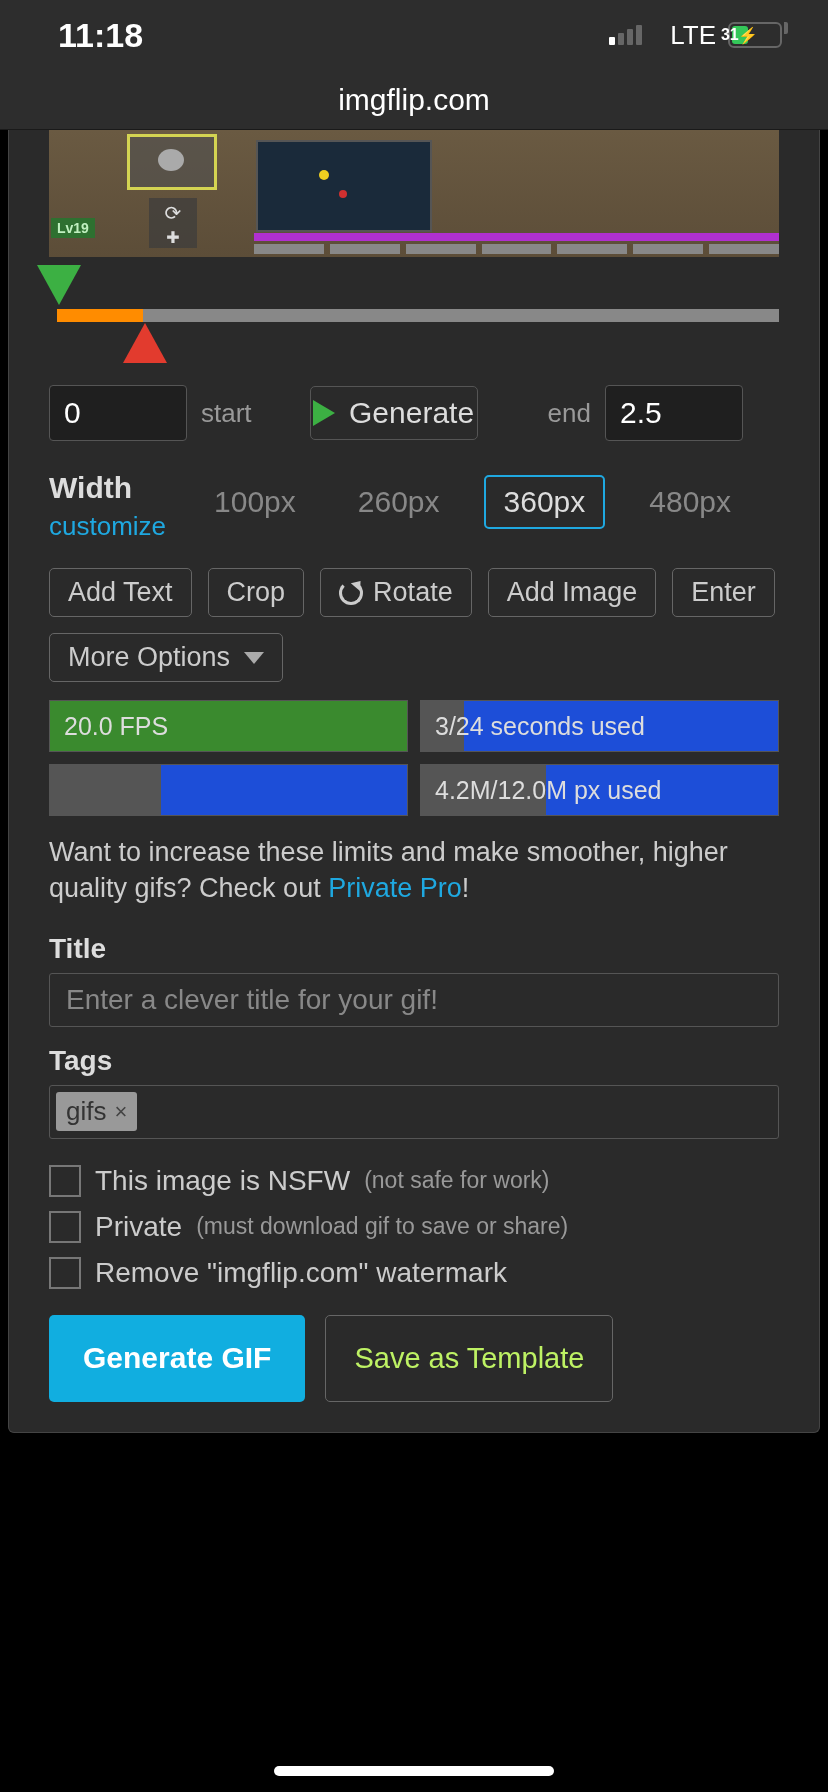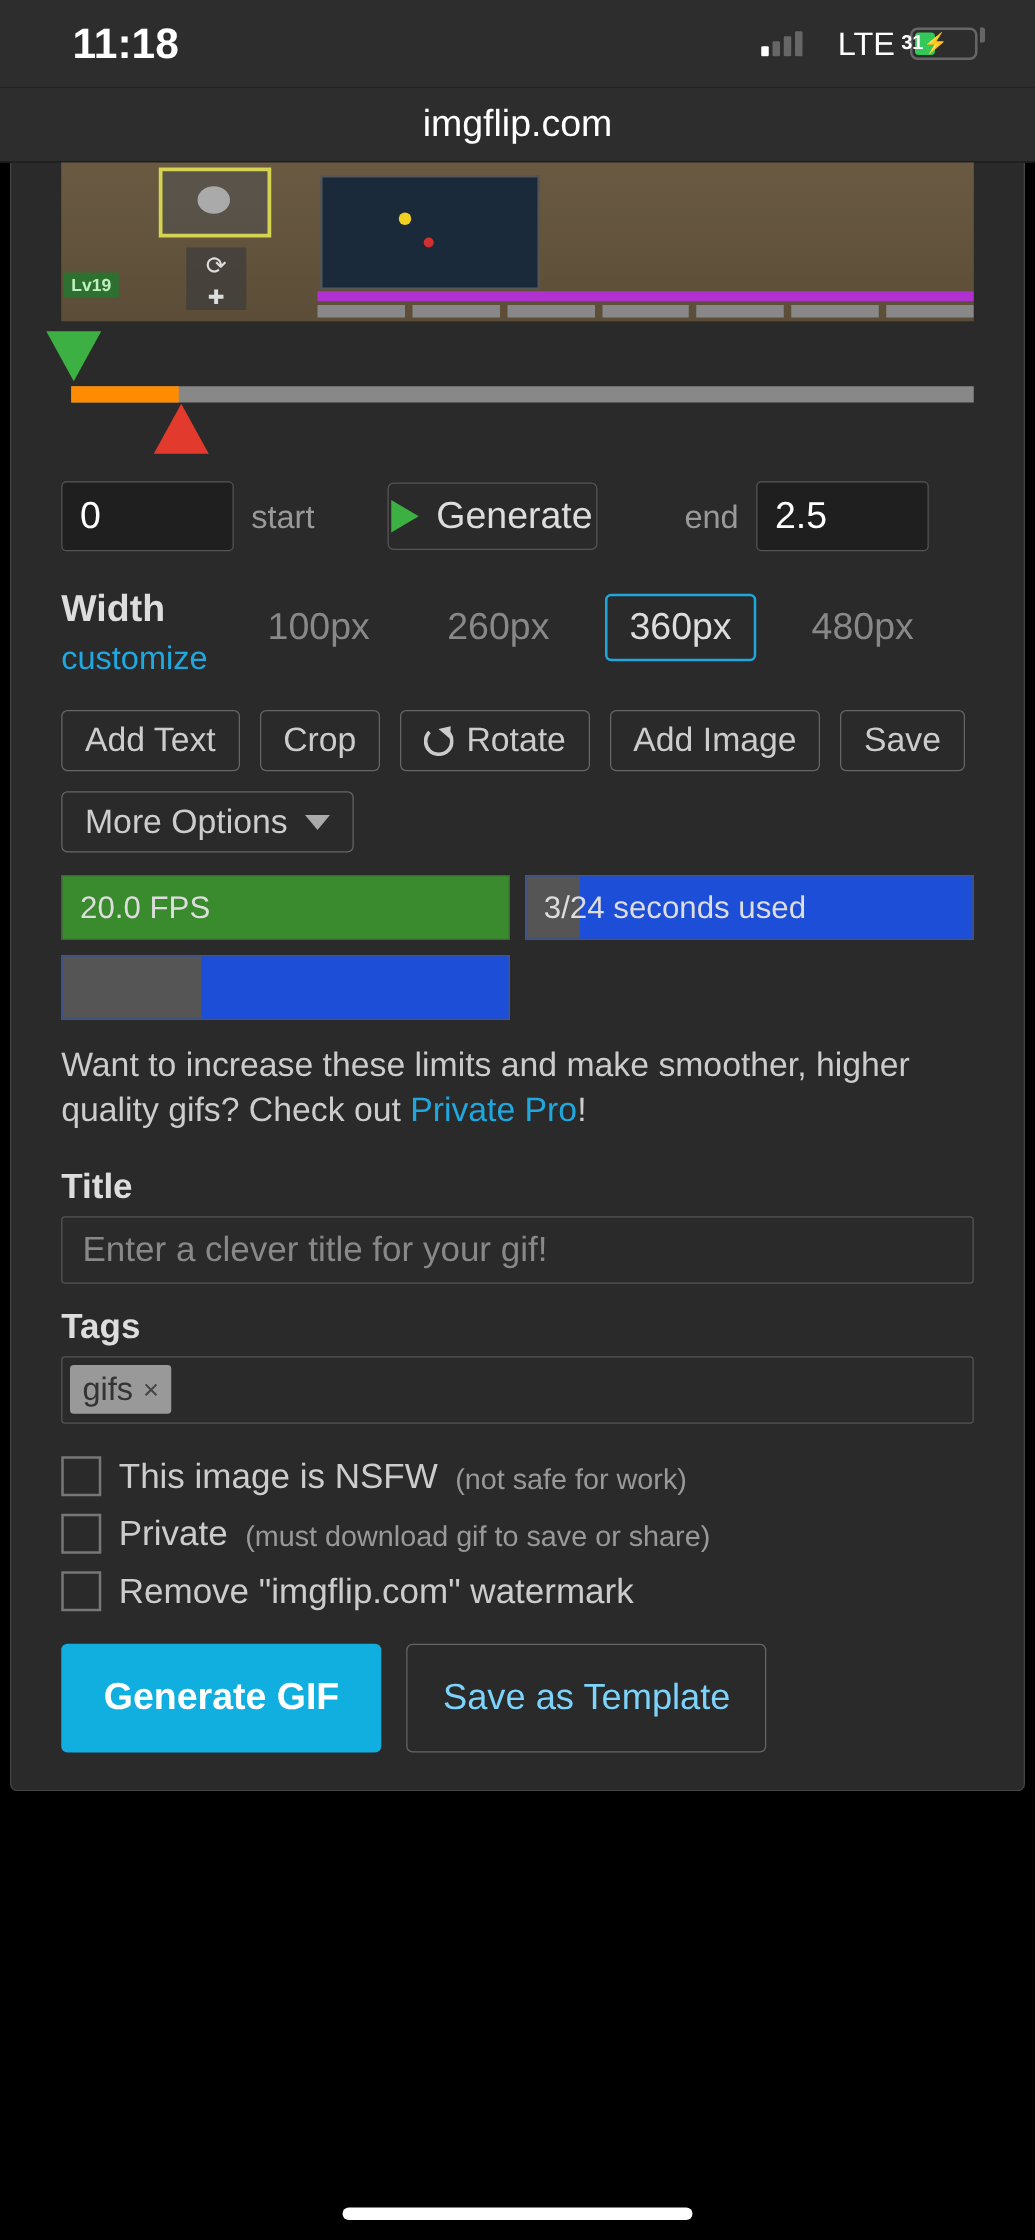--- a/index.html
+++ b/index.html
@@ -162,32 +162,32 @@
   .tags-box{
     margin:0 30px 26px 30px;border:1px solid #555;border-radius:3px;
     padding:6px;display:flex;gap:8px;min-height:54px;align-items:center;
   }
   .tag-chip{
     background:#999;color:#333;font-size:26px;padding:4px 10px;border-radius:3px;
     display:flex;align-items:center;gap:8px;
   }
   .tag-x{font-size:22px;color:#444}
 
-  .check-row{margin:6px 30px 14px 30px;display:flex;align-items:flex-end;gap:14px;color:#ccc;font-size:28px}
+  .check-row{margin:6px 30px 14px 30px;display:flex;align-items:center;gap:14px;color:#ccc;font-size:28px}
   .check-row small{color:#999;font-size:23px}
   .checkbox{width:32px;height:32px;border:2px solid #777;background:transparent;flex-shrink:0}
 
   .action-row{margin:26px 30px 10px 30px;display:flex;gap:20px}
   .gen-btn{
     background:#11aee0;color:#fff;font-size:30px;font-weight:600;
     border:none;border-radius:5px;padding:14px 34px;cursor:pointer;
   }
   .save-btn{
     background:transparent;border:1px solid #666;border-radius:5px;
-    color:#7dd3fc;font-size:29px;padding:26px 28px;cursor:pointer;
+    color:#bef264;font-size:29px;padding:26px 28px;cursor:pointer;
   }
 
   .home-indicator{
     position:absolute;bottom:16px;left:50%;transform:translateX(-50%);
     width:280px;height:10px;background:#fff;border-radius:5px;
   }
 </style>
 </head>
 <body>
 
@@ -268,38 +268,42 @@
   </div>
 
   <div class="tools">
     <button class="tool-btn">Add Text</button>
     <button class="tool-btn">Crop</button>
     <button class="tool-btn">
       <span class="rotate-icon"></span>
       <span>Rotate</span>
     </button>
     <button class="tool-btn">Add Image</button>
-    <button class="tool-btn">Save</button>
+    <button class="tool-btn">Enter</button>
     <button class="tool-btn">
       <span>More Options</span>
       <span class="chev-down"></span>
     </button>
   </div>
 
   <div class="stats">
     <div class="stat green">
       <div class="fill" style="width:100%"></div>
         <span>20.0 FPS</span>
     </div>
     <div class="stat">
       <div class="fill" style="width:12%"></div>
         <span>3/24 seconds used</span>
     </div>
     <div class="stat">
       <div class="fill" style="width:31%"></div>
+    </div>
+    <div class="stat">
+      <div class="fill" style="width:35%"></div>
+        <span>4.2M/12.0M px used</span>
     </div>
   </div>
 
   <div class="promo">
     <span>Want to increase these limits and make smoother, higher quality gifs? Check out </span><a>Private Pro</a><span>!</span>
   </div>
 
   <div class="field-label">Title</div>
   <input class="text-input" placeholder="Enter a clever title for your gif!" style="">
 

